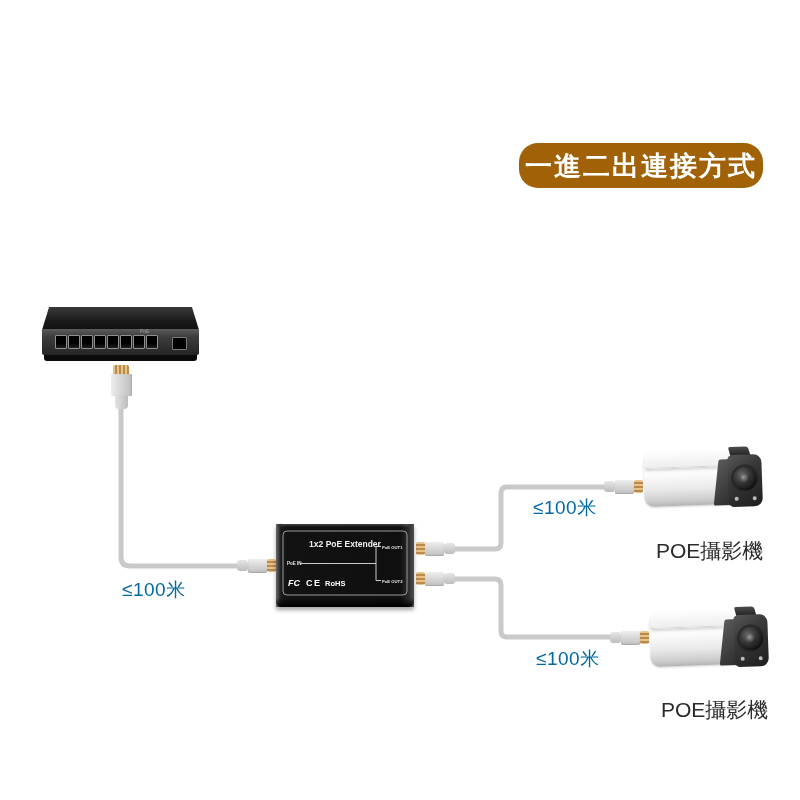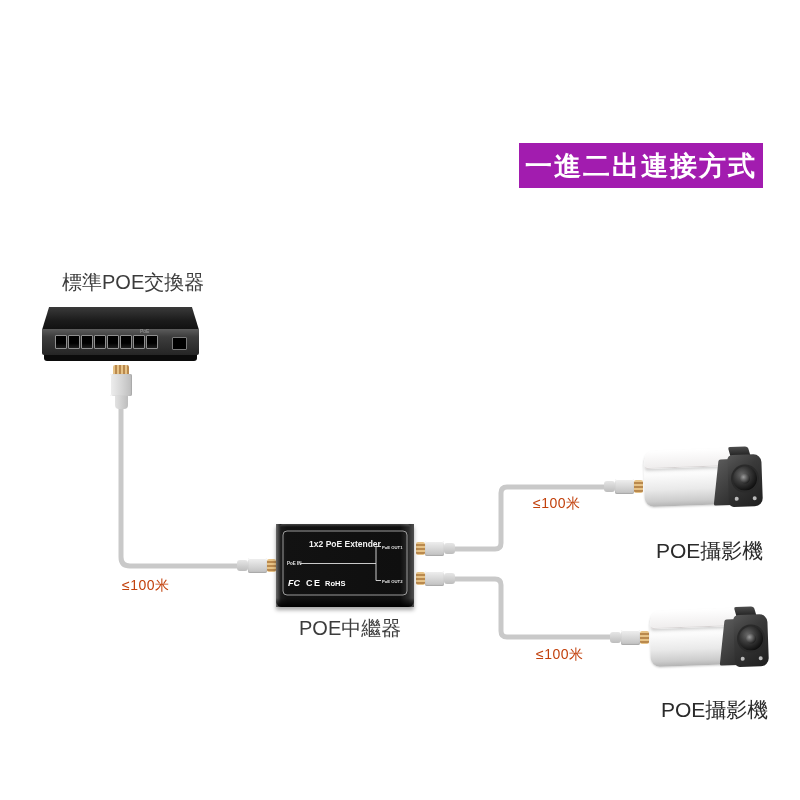--- a/index.html
+++ b/index.html
@@ -1,32 +1,32 @@
 <!DOCTYPE html>
 <html><head>
 <meta charset="utf-8">
 <style>
   html,body{margin:0;padding:0;}
   body{width:800px;height:800px;position:relative;background:#ffffff;overflow:hidden;
        font-family:"Liberation Sans","DejaVu Sans",sans-serif;}
   .canvas{position:absolute;inset:0;}
 
   
-  .banner{position:absolute;left:519px;top:143px;width:244px;height:45px;background:#a21caf;
+  .banner{position:absolute;left:519px;top:143px;width:244px;height:45px;background:#a16207;
           color:#ffffff;font-size:27px;font-weight:bold;letter-spacing:2px;
-          display:flex;align-items:center;justify-content:center;}
+          display:flex;align-items:center;justify-content:center;border-radius:19px;}
 
   
   .dev-label{position:absolute;color:#3c3c3c;white-space:nowrap;}
   .label-switch{left:62px;top:269px;font-size:20px;}
   .label-extender{left:299px;top:615px;font-size:20px;}
   .label-cam{font-size:21px;color:#2a2a2a;margin-top:28px;}
   .label-cam1{left:656px;top:509px;}
   .label-cam2{left:661px;top:668px;}
-  .len{position:absolute;font-size:14px;color:#c2410c;white-space:nowrap;letter-spacing:0.5px;}
+  .len{position:absolute;font-size:19px;color:#0369a1;white-space:nowrap;letter-spacing:0.5px;}
   .len1{left:122px;top:577px;}
   .len2{left:533px;top:495px;}
   .len3{left:536px;top:646px;}
 
   
   .cable-layer{position:absolute;left:0;top:0;z-index:1;}
 
   
   .rj45{position:absolute;display:flex;align-items:center;z-index:2;}
   .rj45 .boot{width:11px;height:11px;border-radius:3px;
@@ -111,21 +111,20 @@
 <div class="canvas">
 
   <div class="banner">一進二出連接方式</div>
 
   <svg class="cable-layer" width="800" height="800" viewBox="0 0 800 800">
     <path d="M121,400 L121,557 Q121,566 130,566 L238,566" fill="none" stroke="#c9c9c9" stroke-width="5"></path>
     <path d="M454,549 L495,549 Q501,549 501,543 L501,493 Q501,487 507,487 L606,487" fill="none" stroke="#c9c9c9" stroke-width="5"></path>
     <path d="M454,579 L495,579 Q501,579 501,585 L501,631 Q501,637 507,637 L612,637" fill="none" stroke="#c9c9c9" stroke-width="5"></path>
   </svg>
 
-  <div class="dev-label label-switch">標準POE交換器</div>
   <div class="switch">
     <div class="sw-top"></div>
     <div class="sw-front">
       <div class="sw-marking">PoE</div>
       <div class="sw-ports">
         <div class="sw-port"></div>
         <div class="sw-port"></div>
         <div class="sw-port"></div>
         <div class="sw-port"></div>
         <div class="sw-port"></div>
@@ -175,21 +174,20 @@
       <text x="69" y="23" text-anchor="middle" font-size="8.5" font-weight="bold" fill="#f2f2f2">1x2 PoE Extender</text>
       <text x="11" y="41" font-size="4.5" font-weight="bold" fill="#e8e8e8">PoE IN</text>
       <path d="M25 39.5 H100 M100 22.5 V56.5 M100 22.5 H105 M100 56.5 H105" stroke="#e0e0e0" stroke-width="0.9" fill="none"></path>
       <text x="106" y="24.5" font-size="4.2" font-weight="bold" fill="#e8e8e8">PoE OUT1</text>
       <text x="106" y="58.5" font-size="4.2" font-weight="bold" fill="#e8e8e8">PoE OUT2</text>
       <text x="12" y="62" font-size="9" font-weight="bold" font-style="italic" fill="#ffffff">FC</text>
       <text x="30" y="62" font-size="9" font-weight="bold" letter-spacing="1.5" fill="#ffffff">CE</text>
       <text x="49" y="61.5" font-size="7.5" font-weight="bold" fill="#ffffff">RoHS</text>
     </svg>
   </div>
-  <div class="dev-label label-extender">POE中繼器</div>
 
   <div class="camera camera-1">
     <div class="cam-body"></div>
     <div class="cam-hood"></div>
     <div class="cam-neck"></div>
     <div class="cam-bracket"></div>
     <div class="cam-front">
       <div class="cam-lens">
         <div class="cam-lens-inner"></div>
       </div>

